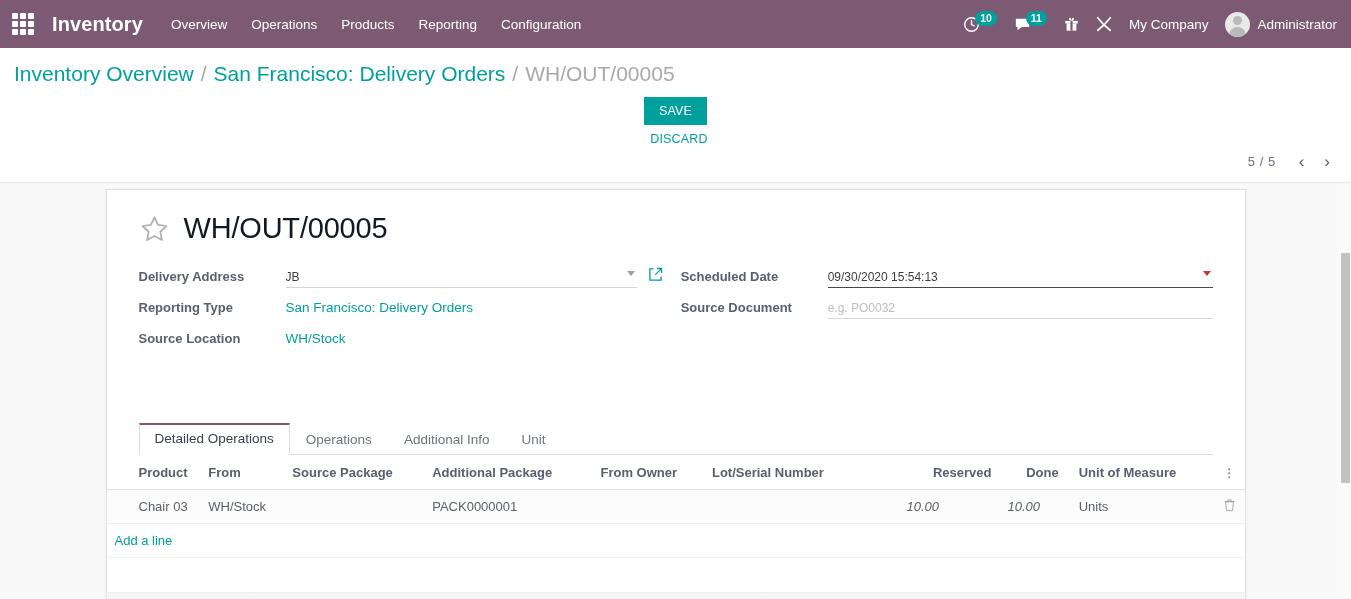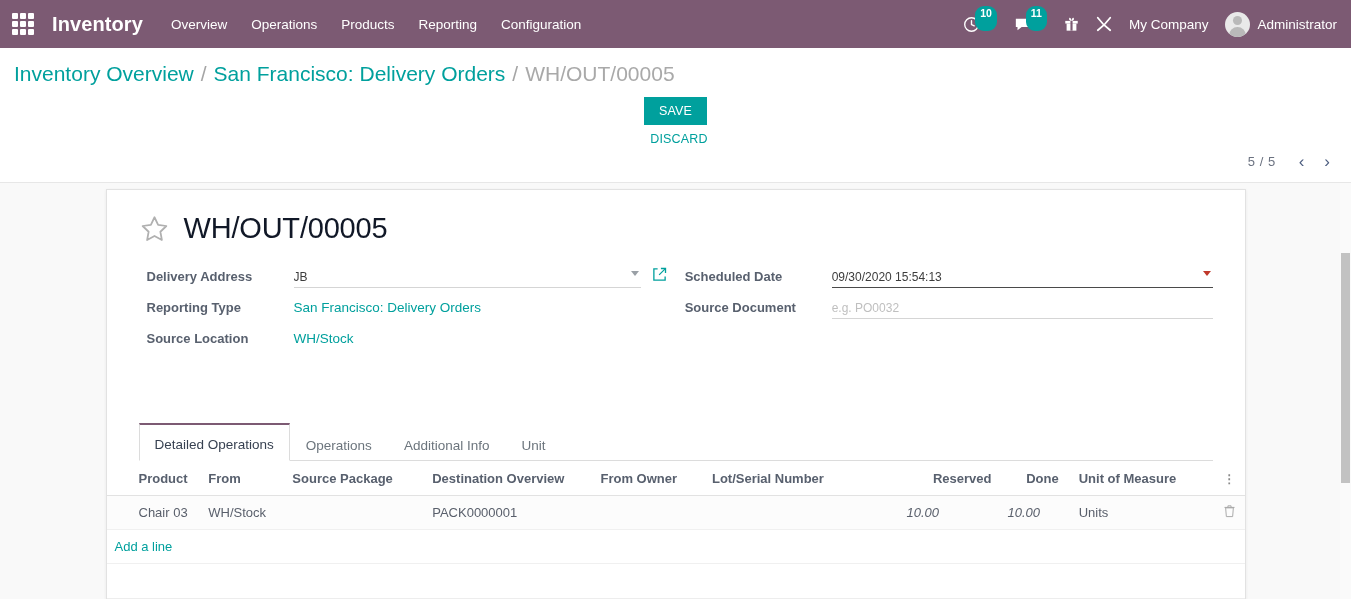--- a/index.html
+++ b/index.html
@@ -70,21 +70,21 @@
     align-items: center;
     cursor: pointer;
     color: #ffffff;
   }
   .badge {
     background: #00a09d;
     color: #ffffff;
     font-size: 10.5px;
     font-weight: bold;
     border-radius: 9px;
-    padding: 1px 5px 11px 5px;
+    padding: 1px 5px 1px 5px;
     margin-left: -5px;
     line-height: 13px;
     position: relative;
     top: -6px;
   }
   .company-name {
     font-size: 13.5px;
     cursor: pointer;
     white-space: nowrap;
   }
@@ -210,21 +210,20 @@
   .rec-title {
     font-size: 29px;
     color: #111827;
     font-weight: normal;
     letter-spacing: -0.2px;
   }
 
   .fields {
     display: flex;
     gap: 10px;
-    margin-left: 8px;
   }
   .col { width: 50%; }
   .col-left { padding-right: 34px; }
 
   .field-row {
     display: flex;
     align-items: flex-start;
     margin-bottom: 8px;
     min-height: 23px;
   }
@@ -298,21 +297,21 @@
     position: relative;
     top: 1px;
     white-space: nowrap;
   }
   .tab.active {
     color: #374151;
     background: #ffffff;
     border: 1px solid #dcdcdc;
     border-bottom: 1px solid #ffffff;
     border-top: 2px solid #7c5a73;
-    padding-top: 12px;
+    padding-top: 6px;
     margin-top: 32px;
   }
 
   
   .list-wrap { margin-top: 0; }
   table.o-list {
     width: 100%;
     border-collapse: collapse;
     font-size: 13px;
   }
@@ -555,21 +554,21 @@
       </div>
     </div>
 
     <div class="list-wrap">
       <table class="o-list">
         <thead>
           <tr>
             <th style="padding-left:32px; width:84px;">Product</th>
             <th style="width:80px;">From</th>
             <th style="width:133px;">Source Package</th>
-            <th style="width:160px;">Destination Overview</th>
+            <th style="width:160px;">Additional Package</th>
             <th style="width:106px;">From Owner</th>
             <th style="width:185px;">Lot/Serial Number</th>
             <th class="th-num" style="width:96px;">Reserved</th>
             <th class="th-num" style="width:64px;">Done</th>
             <th style="width:140px; padding-left:12px;">Unit of Measure</th>
             <th class="col-opt">
               <span class="dots-icon">⋮</span>
             </th>
           </tr>
         </thead>

